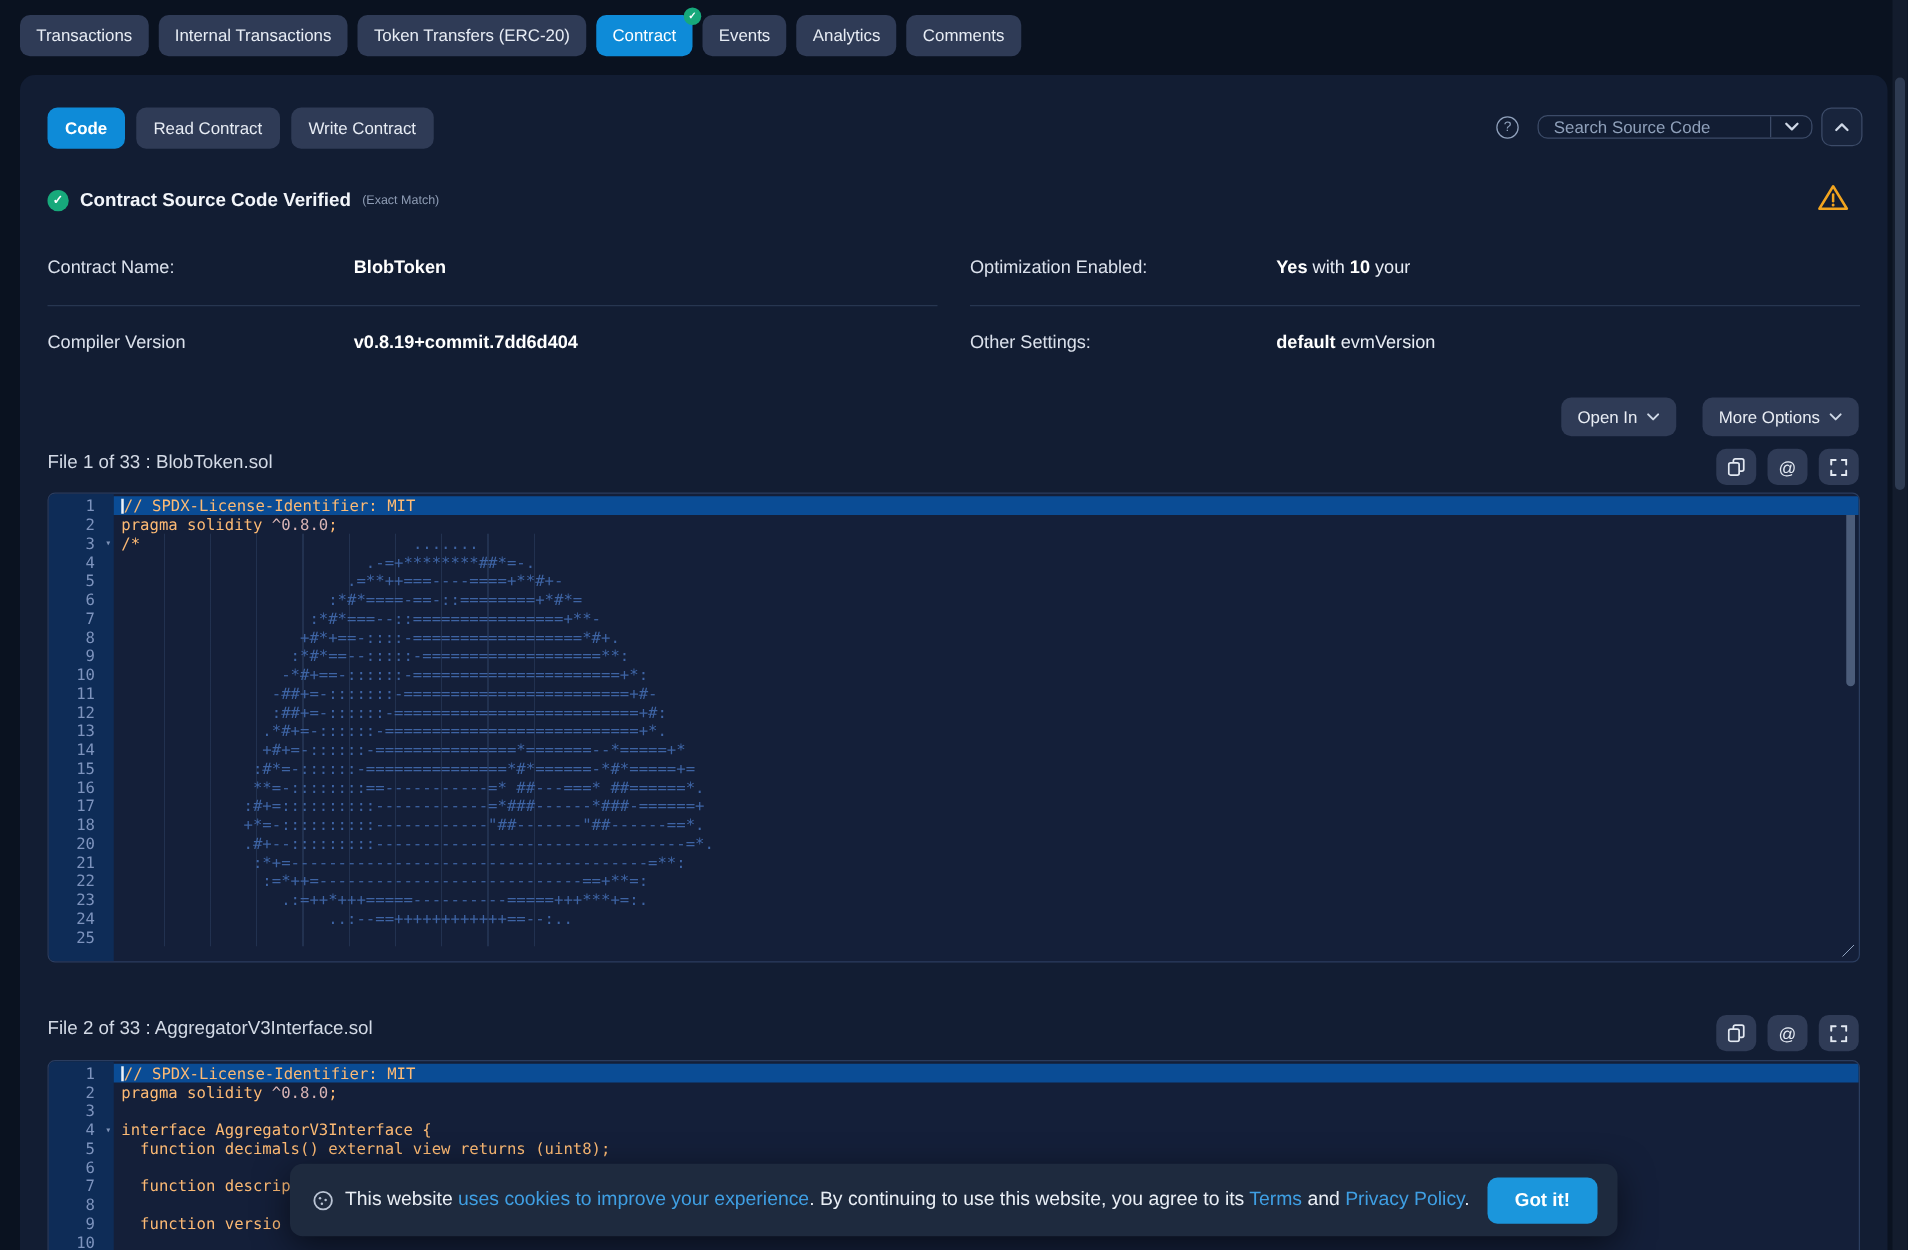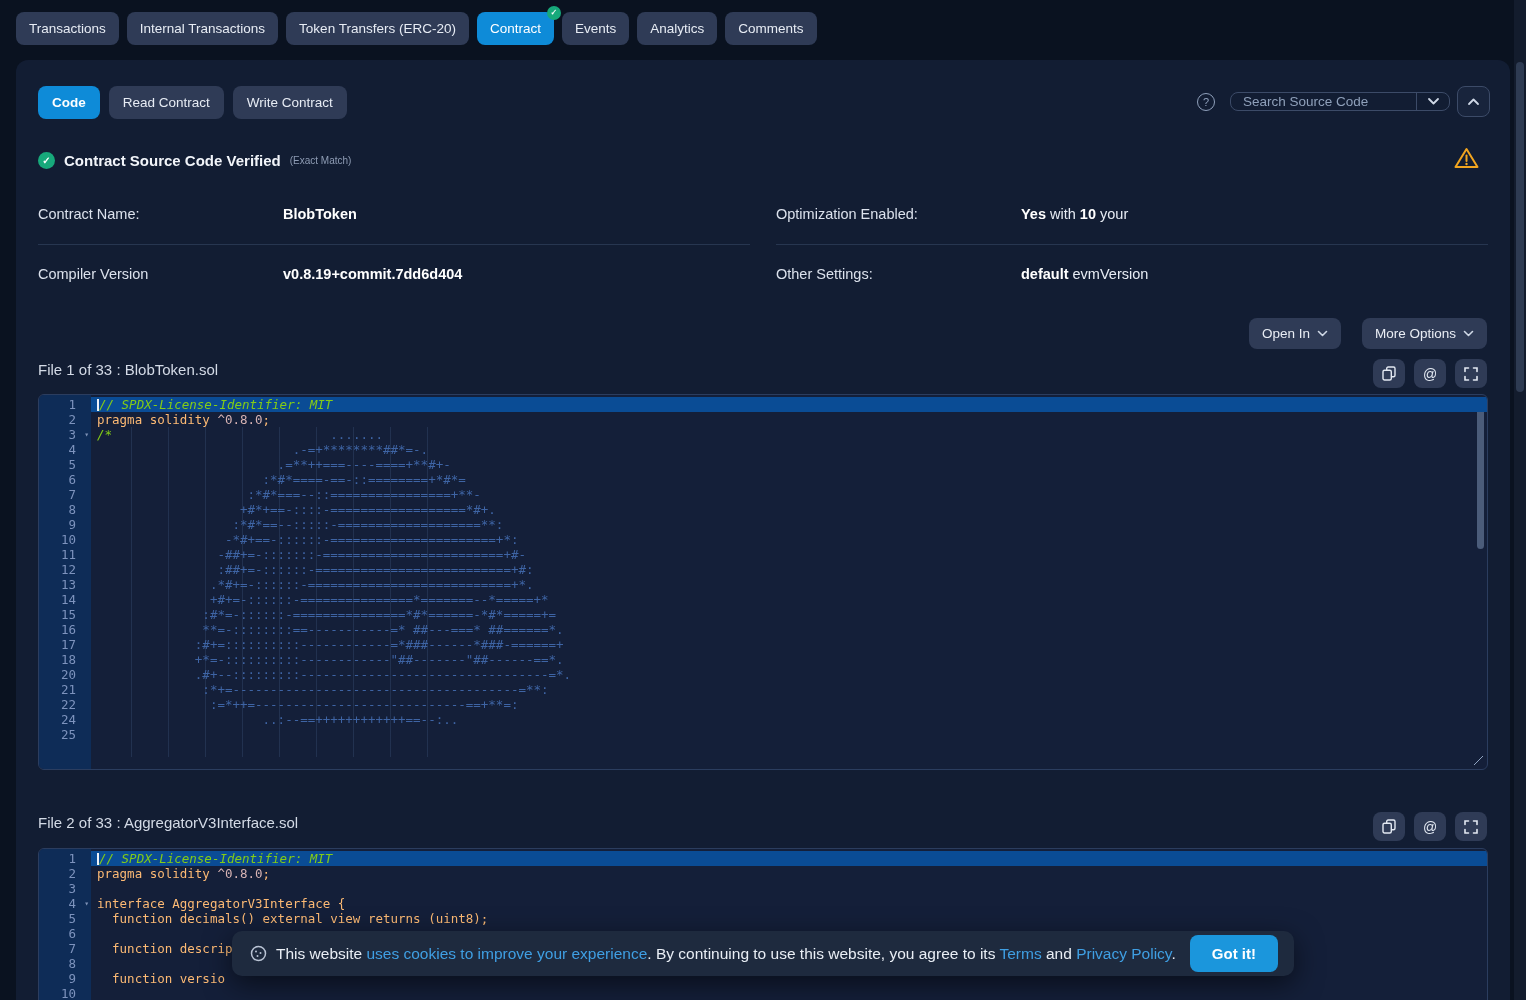--- a/index.html
+++ b/index.html
@@ -71,32 +71,32 @@
   .codeblock { position:absolute; left:22px; width:1450px; background:#141f39; border:1px solid #2b3d5f;
                border-radius:6px; overflow:hidden; font-family:"DejaVu Sans Mono", monospace; }
   .gutter-bg { position:absolute; left:0; top:0; bottom:0; width:52px; background:#0e2c57; }
   .code-lines { position:relative; padding-top:2px; }
   .ln-row { display:flex; height:15px; line-height:15px; font-size:12.5px; }
   .ln-gut { position:relative; width:52px; flex:0 0 52px; color:#7d93bd; text-align:right; padding-right:15px; z-index:2; }
   .fold { position:absolute; right:2px; top:0px; font-size:8px; color:#7e92b6; cursor:pointer; }
   .lc { flex:1; margin:0; padding-left:6px; white-space:pre; font-family:inherit; font-size:12.5px; line-height:15px; z-index:1; }
   .ln-row.hl .lc { background:#0a4c95; }
   .cursor { display:inline-block; width:2px; height:12px; background:#eef2f8; vertical-align:-2px; }
-  .c-comment { color:#84cc16;font-style:italic; }
+  .c-comment { color:#fdba74; }
   .c-code { color:#fdba74; }
   .c-num { color:#d8b4b4; }
   .c-art { color:#3e64a4; }
   .guides { position:absolute; left:92px; top:32px; width:301px; height:330px; z-index:0; opacity:.55;
             background:repeating-linear-gradient(to right, rgba(110,150,205,.28) 0 1px, transparent 1px 37px); }
   .vscroll { position:absolute; right:3px; top:6px; width:7px; height:148px; background:#4b5c7a; border-radius:4px; cursor:pointer; }
   .resize-handle { position:absolute; right:2px; bottom:2px; width:11px; height:11px; cursor:nwse-resize;
                    background:linear-gradient(135deg, transparent 0 6px, #8fa3c0 6px 7px, transparent 7px 11px); }
 
   
-  .cookie-banner { position:absolute; left:232px; top:931px; width:1062px; height:45px; z-index:50;
+  .cookie-banner { position:absolute; left:232px; top:931px; width:1062px; height:58px; z-index:50;
                    background:#1e2a3e; border-radius:10px; box-shadow:0 8px 28px rgba(0,0,0,.55);
                    display:flex; align-items:center; padding:0 12px 0 18px; gap:9px; }
   .cookie-text { flex:1; font-size:15.5px; color:#e9eef5; }
   .cookie-text .s-l { color:#3f9fe3; }
   .gotit-btn { background:#1b96dc; color:#fff; border:none; cursor:pointer; border-radius:8px;
                font:bold 15px "Liberation Sans", sans-serif; padding:10px 22px; margin-right:4px; }
 
   
   .page-scrollbar { position:absolute; right:0; top:0; width:12px; height:1000px; background:#131c2d; }
   .page-thumb { position:absolute; right:2px; top:62px; width:8px; height:330px; background:#2e3b52; border-radius:4px; cursor:pointer; }
@@ -273,20 +273,24 @@
         </div>
         <div class="ln-row">
           <span class="ln-gut">21</span>
           <pre class="lc"><span class="c-art">              :*+=--------------------------------------=**:</span></pre>
         </div>
         <div class="ln-row">
           <span class="ln-gut">22</span>
           <pre class="lc"><span class="c-art">               :=*++=----------------------------==+**=:</span></pre>
         </div>
         <div class="ln-row">
+          <span class="ln-gut">23</span>
+          <pre class="lc"><span class="c-art">                 .:=++*+++=====----------=====+++***+=:.</span></pre>
+        </div>
+        <div class="ln-row">
           <span class="ln-gut">24</span>
           <pre class="lc"><span class="c-art">                      ..:--==++++++++++++==--:..</span></pre>
         </div>
         <div class="ln-row">
           <span class="ln-gut">25</span>
           <pre class="lc"></pre>
         </div>
       </div>
       <div class="vscroll"></div>
       <div class="resize-handle"></div>

